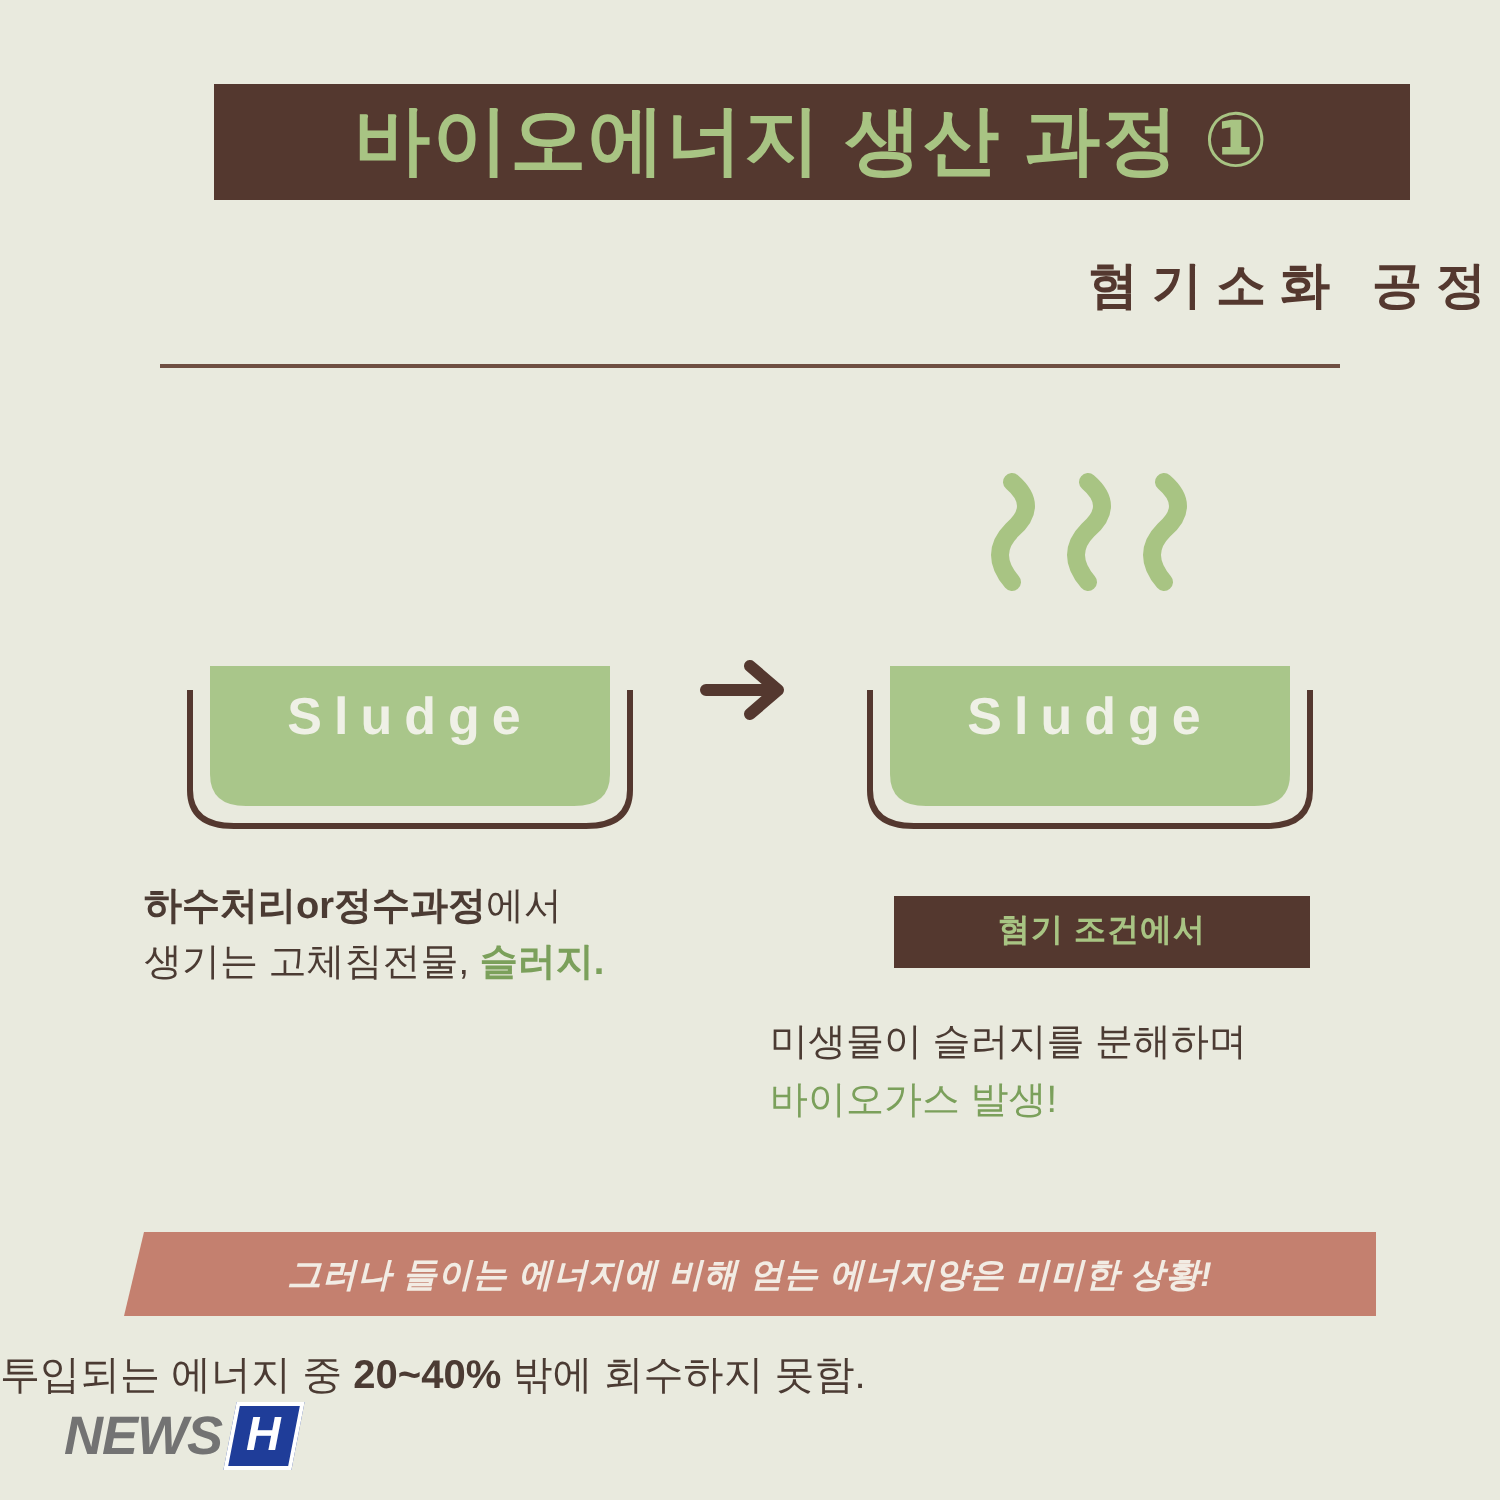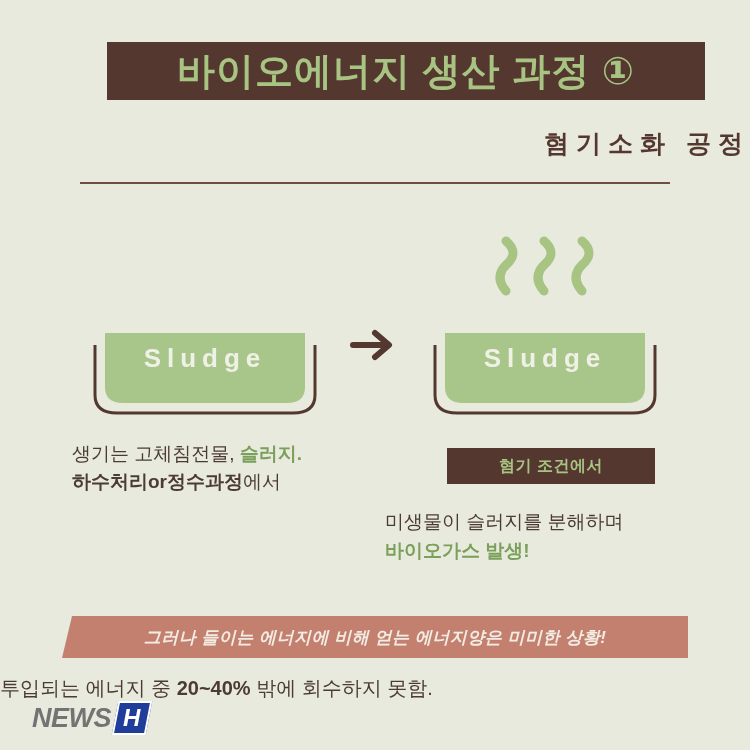--- a/index.html
+++ b/index.html
@@ -155,21 +155,21 @@
   .caption-right {
     position: absolute;
     left: 385px;
     top: 508px;
     width: 332px;
     text-align: left;
     color: #4b3b33;
     font-size: 19px;
     line-height: 1.5;
   }
-  .caption-right .green { font-weight: bold; color: #7ba05b; }
+  .caption-right .green { font-weight: normal; color: #7ba05b; }
 
   
   .banner {
     position: absolute;
     left: 62px;
     top: 616px;
     width: 626px;
     height: 42px;
     background: #c4806f;
     display: flex;
@@ -273,22 +273,22 @@
     <div class="tank-wrap tank-right">
       <svg class="tank-svg" width="260" height="140" viewBox="0 0 260 140">
         <path d="M20,60 L20,110 Q20,128 42,128 L218,128 Q240,128 240,110 L240,60" fill="none" stroke="#54382f" stroke-width="3" stroke-linecap="butt" stroke-linejoin="round"></path>
         <path d="M30,48 L230,48 L230,102 Q230,118 212,118 L48,118 Q30,118 30,102 Z" fill="#a9c68a"></path>
       </svg>
       <div class="tank-label">Sludge</div>
     </div>
   </div>
 
   <div class="caption-left">
+    <div><span class="bold">하수처리or정수과정</span><span>에서</span></div>
     <div><span>생기는 고체침전물, </span><span class="green">슬러지.</span></div>
-    <div><span class="bold">하수처리or정수과정</span><span>에서</span></div>
   </div>
 
   <div class="badge">
     <span class="badge-text">혐기 조건에서</span>
   </div>
 
   <div class="caption-right">
     <div>미생물이 슬러지를 분해하며</div>
     <div class="green">바이오가스 발생!</div>
   </div>

